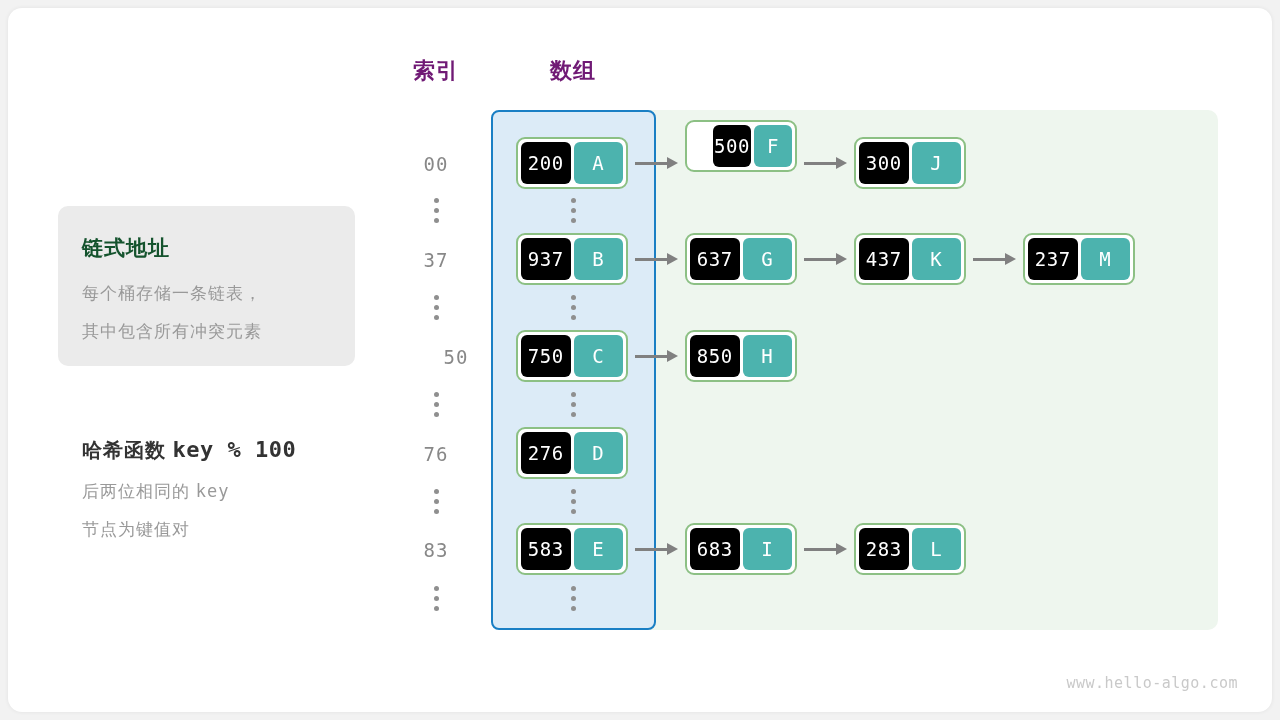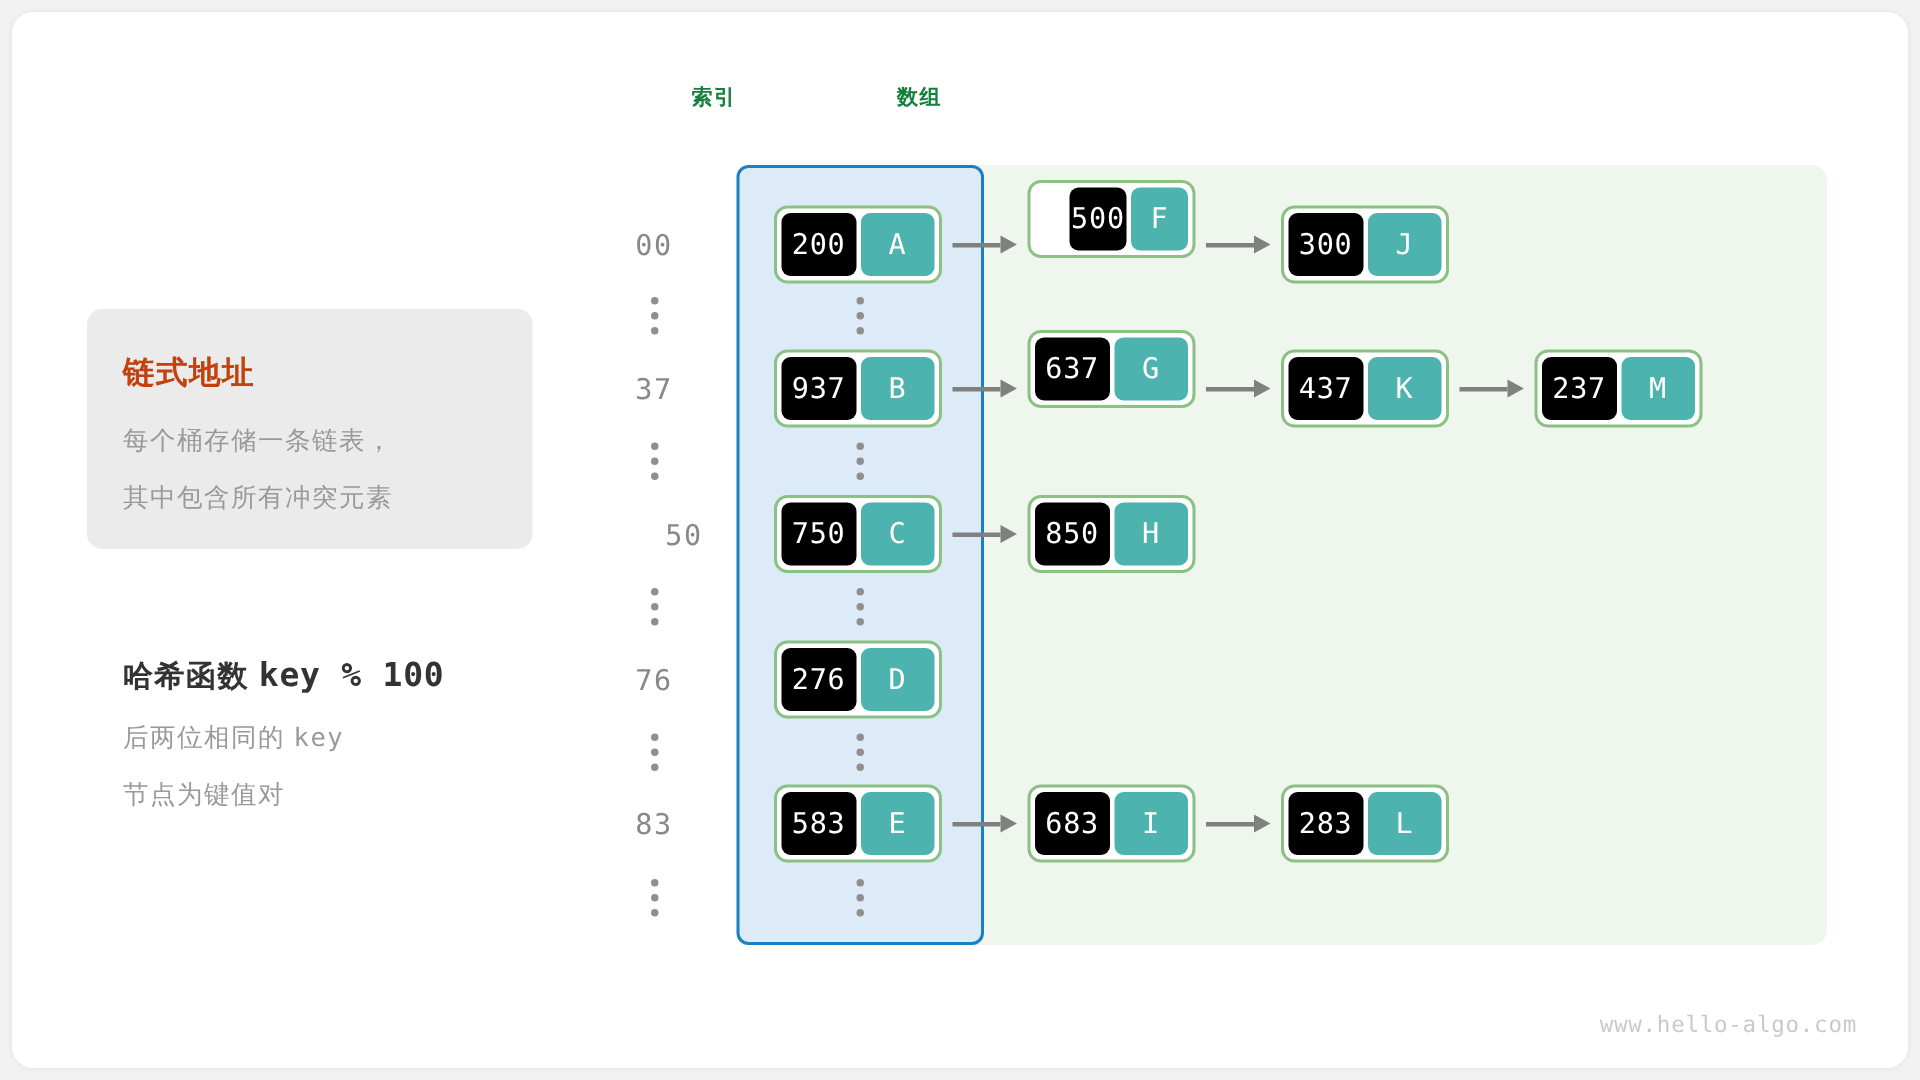--- a/index.html
+++ b/index.html
@@ -27,26 +27,25 @@
     width: 1264px;
     height: 704px;
     background: #ffffff;
     border-radius: 14px;
     box-shadow: 0 0 4px rgba(0,0,0,0.07);
   }
 
   
   .col-head {
     position: absolute;
-    font-size: 14px;
+    font-size: 22px;
     font-weight: bold;
-    color: #15803d;
+    color: #701a75;
     white-space: nowrap;
     letter-spacing: 1px;
-    margin-left: 40px;
   }
   #head-index { left: 405px; top: 56px; width: 62px; text-align: center; }
   #head-array { left: 542px; top: 56px; width: 62px; text-align: center; }
   #head-list-wrap {
     position: absolute;
     left: 792px;
     top: 56px;
     white-space: nowrap;
     display: flex;
     align-items: baseline;
@@ -73,21 +72,21 @@
     height: 160px;
     background: #ebebeb;
     border-radius: 10px;
   }
   #info-title {
     position: absolute;
     left: 82px;
     top: 234px;
     font-size: 21px;
     font-weight: bold;
-    color: #c2410c;
+    color: #14532d;
     letter-spacing: 1px;
   }
   .info-line {
     position: absolute;
     left: 82px;
     font-size: 17px;
     color: #999999;
     letter-spacing: 1px;
   }
   #info-line-1 { top: 282px; }
@@ -281,21 +280,21 @@
       </div>
       <div class="index-label" style="left: 405px; top: 249px;">37</div>
       <div class="node" style="left: 516px; top: 233px;">
         <div class="key">937</div>
         <div class="val">B</div>
       </div>
       <div class="arrow" style="left: 635px; top: 253px; width: 43px;">
         <div class="shaft"></div>
         <div class="head"></div>
       </div>
-      <div class="node" style="left: 685px; top: 220px;">
+      <div class="node" style="left: 685px; top: 233px;">
         <div class="key">637</div>
         <div class="val">G</div>
       </div>
       <div class="arrow" style="left: 804px; top: 253px; width: 43px;">
         <div class="shaft"></div>
         <div class="head"></div>
       </div>
       <div class="node" style="left: 854px; top: 233px;">
         <div class="key">437</div>
         <div class="val">K</div>

